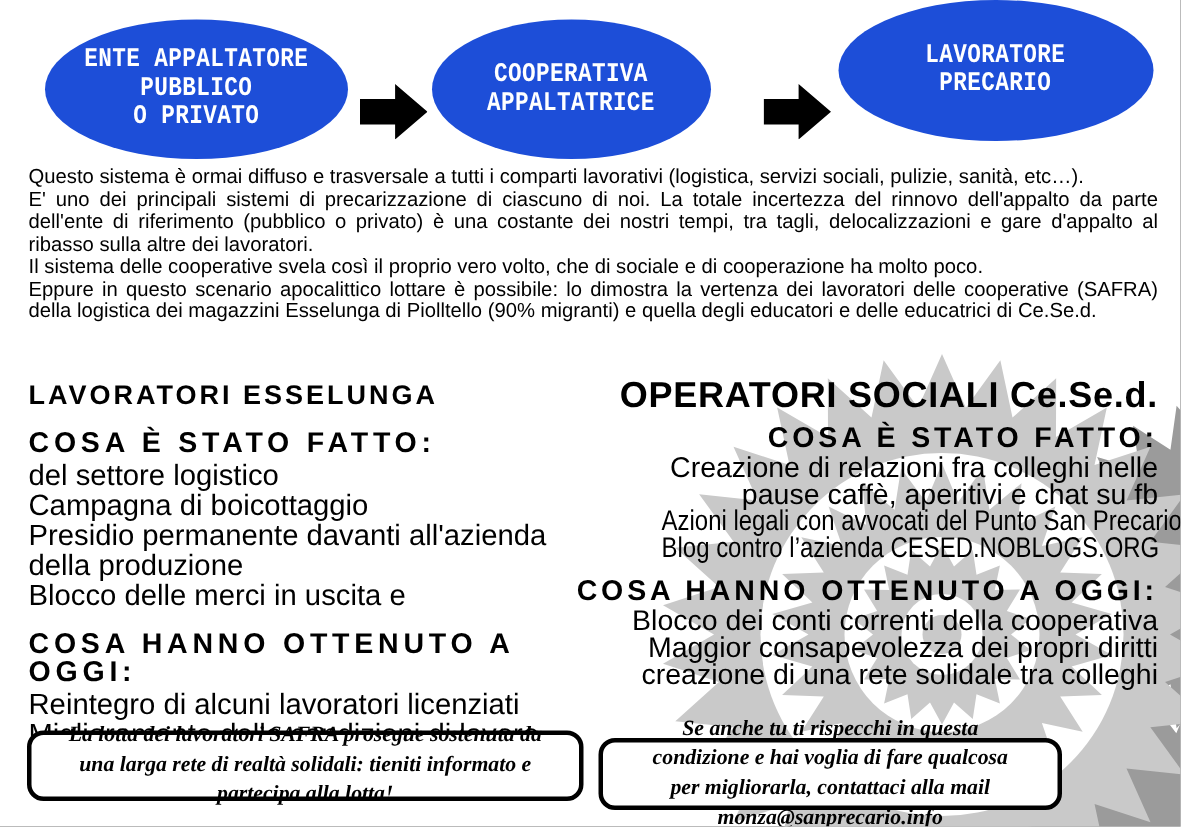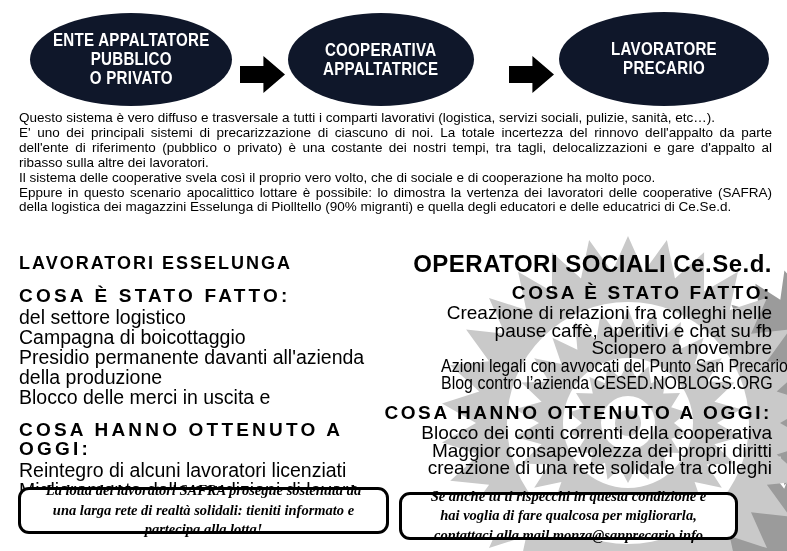--- a/index.html
+++ b/index.html
@@ -2,22 +2,22 @@
 <html><head>
 <meta charset="utf-8">
 <style>
   html,body{margin:0;padding:0;background:#888;}
   .page{position:relative;width:787px;height:551px;background:#fff;overflow:hidden;
         font-family:"Liberation Sans",sans-serif;color:#000;margin:0 auto;}
   .bg{position:absolute;left:0;top:0;width:787px;height:551px;z-index:0;}
   .layer{position:absolute;z-index:1;}
 
   
-  .ellipse{position:absolute;background:#0f172a;border-radius:50%;
-           display:flex;align-items:center;justify-content:center;text-align:center;}
+  .ellipse{position:absolute;background:#1d4ed8;border-radius:50%;
+           display:flex;align-items:center;justify-content:center;text-align:center;font-family:Liberation Mono, monospace;}
   .ellipse .lbl{color:#fff;font-weight:bold;font-size:18px;line-height:1.04;
                 letter-spacing:.3px;transform:scaleX(.84);white-space:pre-line;}
   .block-arrow{position:absolute;background:#000;
                clip-path:polygon(0 27%,52% 27%,52% 0,100% 50%,52% 100%,52% 73%,0 73%);}
 
   
   .intro{position:absolute;left:19px;top:111px;width:753px;
          font-size:13.5px;line-height:14.9px;text-align:justify;}
   .intro p{margin:0;}
 
@@ -62,27 +62,27 @@
     <span class="lbl">ENTE APPALTATORE
 PUBBLICO
 O PRIVATO</span>
   </div>
   <div class="layer block-arrow" style="left:240px;top:56px;width:45px;height:37px;"></div>
   <div class="layer ellipse" style="left:288px;top:13px;width:186px;height:93px;">
     <span class="lbl">COOPERATIVA
 APPALTATRICE</span>
   </div>
   <div class="layer block-arrow" style="left:509px;top:56px;width:45px;height:37px;"></div>
-  <div class="layer ellipse" style="left:559px;top:12px;width:210px;height:94px;">
+  <div class="layer ellipse" style="left:559px;top:0;width:210px;height:94px;">
     <span class="lbl">LAVORATORE
 PRECARIO</span>
   </div>
 
   <div class="layer intro">
-    <p>Questo sistema è vero diffuso e trasversale a tutti i comparti lavorativi (logistica, servizi sociali, pulizie, sanità, etc…).</p>
+    <p>Questo sistema è ormai diffuso e trasversale a tutti i comparti lavorativi (logistica, servizi sociali, pulizie, sanità, etc…).</p>
     <p>E' uno dei principali sistemi di precarizzazione di ciascuno di noi. La totale incertezza del rinnovo dell'appalto da parte dell'ente di riferimento (pubblico o privato) è una costante dei nostri tempi, tra tagli, delocalizzazioni e gare d'appalto al ribasso sulla altre dei lavoratori.</p>
     <p>Il sistema delle cooperative svela così il proprio vero volto, che di sociale e di cooperazione ha molto poco.</p>
     <p>Eppure in questo scenario apocalittico lottare è possibile: lo dimostra la vertenza dei lavoratori delle cooperative (SAFRA) della logistica dei magazzini Esselunga di Piolltello (90% migranti) e quella degli educatori e delle educatrici di Ce.Se.d.</p>
   </div>
 
   <div class="layer col-left">
     <h1 class="col-title">LAVORATORI ESSELUNGA</h1>
     <h2 class="subhead">COSA È STATO FATTO:</h2>
     <div class="line">del settore logistico</div>
     <div class="line">Campagna di boicottaggio</div>
@@ -93,30 +93,29 @@
     <h2 class="subhead">COSA HANNO OTTENUTO A OGGI:</h2>
     <div class="line">Reintegro di alcuni lavoratori licenziati</div>
     <div class="line">Miglioramento delle condizioni di lavoro</div>
   </div>
 
   <div class="layer col-right">
     <h1 class="col-title">OPERATORI SOCIALI Ce.Se.d.</h1>
     <h2 class="subhead">COSA È STATO FATTO:</h2>
     <div class="line">Creazione di relazioni fra colleghi nelle</div>
     <div class="line">pause caffè, aperitivi e chat su fb</div>
-    <div class="line">Sciopero a novembre</div>
     <div class="line narrow">Azioni legali con avvocati del Punto San Precario</div>
     <div class="line narrow">Blog contro l’azienda CESED.NOBLOGS.ORG</div>
     <div class="gap"></div>
     <h2 class="subhead">COSA HANNO OTTENUTO A OGGI:</h2>
     <div class="line">Blocco dei conti correnti della cooperativa</div>
     <div class="line">Maggior consapevolezza dei propri diritti</div>
     <div class="line">creazione di una rete solidale tra colleghi</div>
   </div>
 
   <div class="layer note-box" style="left:18px;top:487px;width:371px;height:47px;">
     <span>La lotta dei lavoratori SAFRA prosegue sostenuta da una larga rete di realtà solidali: tieniti informato e partecipa alla lotta!</span>
   </div>
-  <div class="layer note-box" style="left:399px;top:492px;width:339px;height:48px;">
+  <div class="layer note-box" style="left:399px;top:492px;width:309px;height:48px;">
     <span>Se anche tu ti rispecchi in questa condizione e hai voglia di fare qualcosa per migliorarla, contattaci alla mail monza@sanprecario.info</span>
   </div>
 
 </div>
 
 </body></html>

